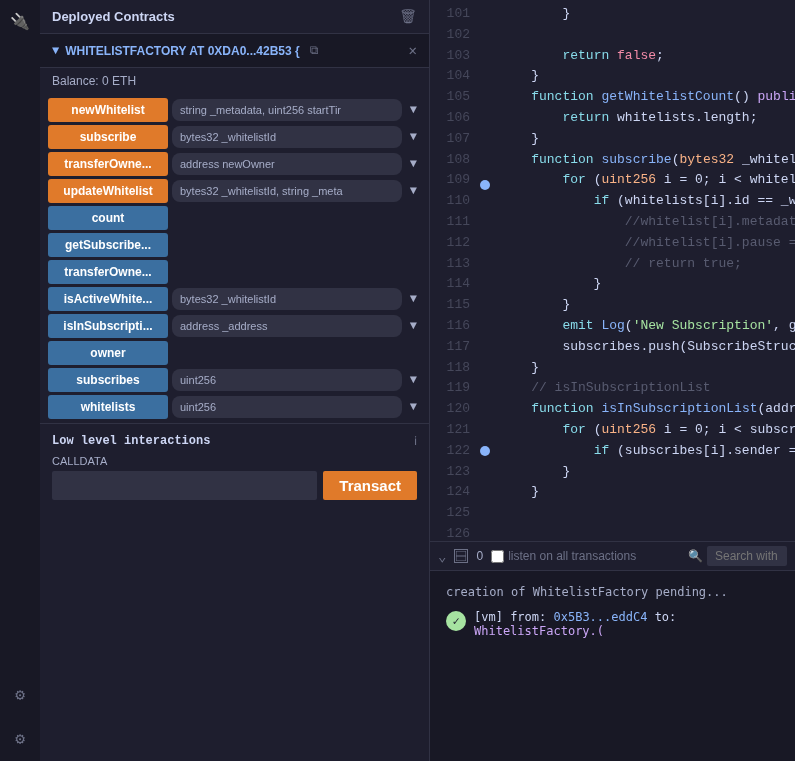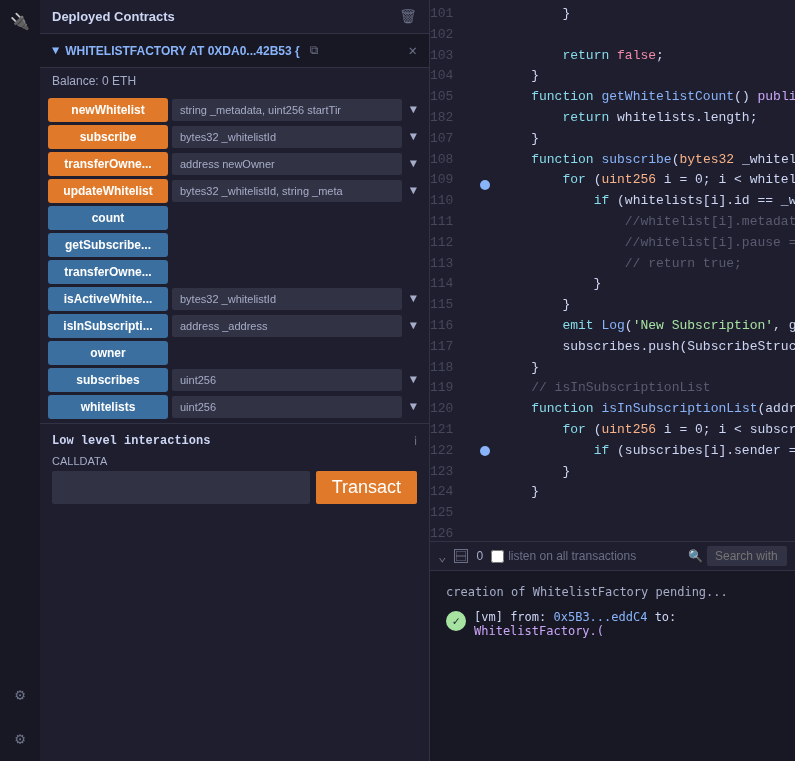--- a/index.html
+++ b/index.html
@@ -157,21 +157,21 @@
     }
 
     .fn-param {
       background: #313244;
       color: #a6adc8;
       border: none;
       padding: 5px 8px;
       font-size: 11px;
       font-family: sans-serif;
       flex: 1;
-      border-radius: 2px;
+      border-radius: 8px;
     }
 
     .fn-chevron {
       color: #a6adc8;
       font-size: 12px;
       cursor: pointer;
       padding: 4px;
     }
 
     
@@ -221,22 +221,22 @@
       flex: 1;
       border-radius: 2px;
       font-family: monospace;
     }
 
     .transact-btn {
       background: #e07a2a;
       color: #fff;
       border: none;
       padding: 6px 16px;
-      font-size: 18px;
-      font-weight: normal;
+      font-size: 15px;
+      font-weight: bold;
       font-family: sans-serif;
       cursor: pointer;
       border-radius: 2px;
     }
 
     
     .editor-area {
       flex: 1;
       display: flex;
       flex-direction: column;
@@ -286,20 +286,21 @@
       height: 10px;
       border-radius: 50%;
       background: #89b4fa;
       display: inline-block;
       margin-right: 4px;
     }
 
     .line-num-col {
       display: flex;
       flex-direction: column;
+      align-items: flex-end;
       min-width: 48px;
       padding: 4px 8px 4px 0;
       color: #45475a;
       font-size: 13px;
       line-height: 1.6;
       user-select: none;
     }
 
     .gutter-col {
       width: 18px;
@@ -551,21 +552,21 @@
 
   <div class="code-view">
     <div class="code-lines">
 
       <div class="line-num-col">
         <div>101</div>
           <div>102</div>
           <div>103</div>
           <div>104</div>
           <div>105</div>
-        <div>182</div>
+        <div>106</div>
           <div>107</div>
           <div>108</div>
           <div>109</div>
           <div>110</div>
         <div>111</div>
           <div>112</div>
           <div>113</div>
           <div>114</div>
           <div>115</div>
         <div>116</div>

